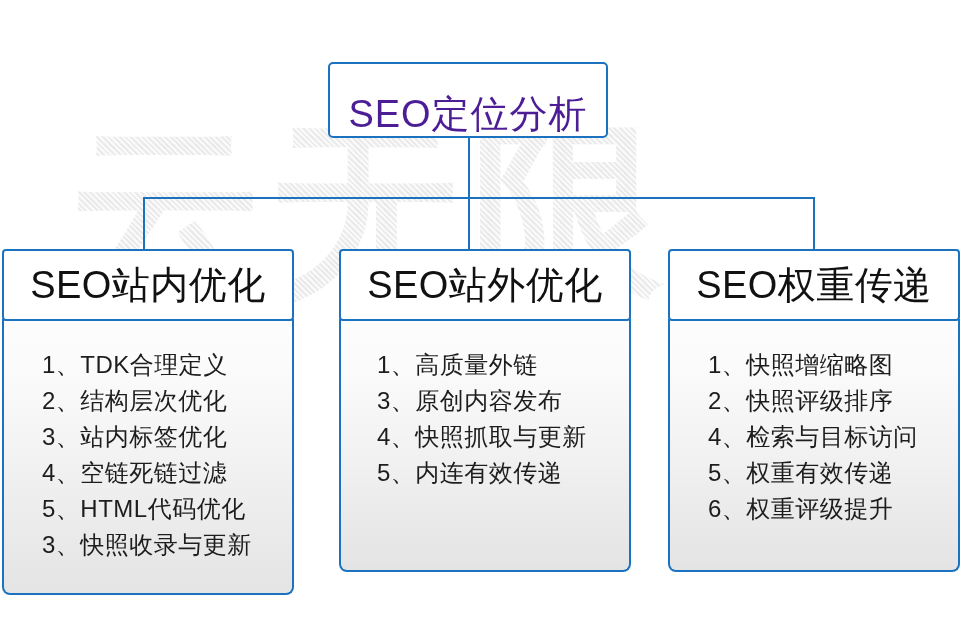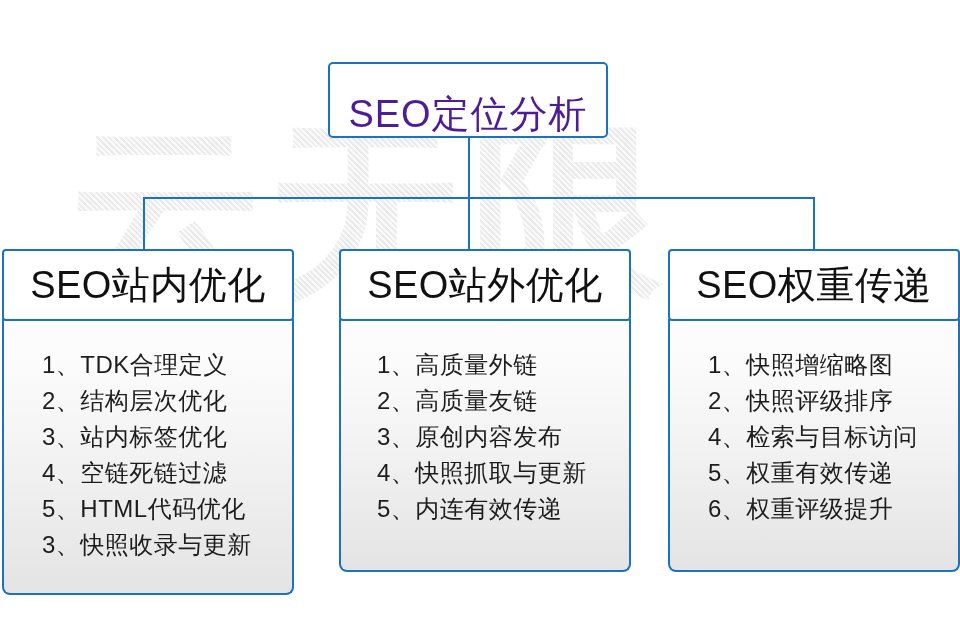--- a/index.html
+++ b/index.html
@@ -208,21 +208,20 @@
       </div>
     </div>
 
     <div class="column col-1">
       <div class="col-header">
         <span class="col-header-label">SEO站外优化</span>
       </div>
       <div class="col-body">
         <ul class="col-list">
           <li class="col-list-item">1、高质量外链</li>
-          <li class="col-list-item">2、高质量友链</li>
           <li class="col-list-item">3、原创内容发布</li>
           <li class="col-list-item">4、快照抓取与更新</li>
           <li class="col-list-item">5、内连有效传递</li>
         </ul>
       </div>
     </div>
 
     <div class="column col-2">
       <div class="col-header">
         <span class="col-header-label">SEO权重传递</span>

